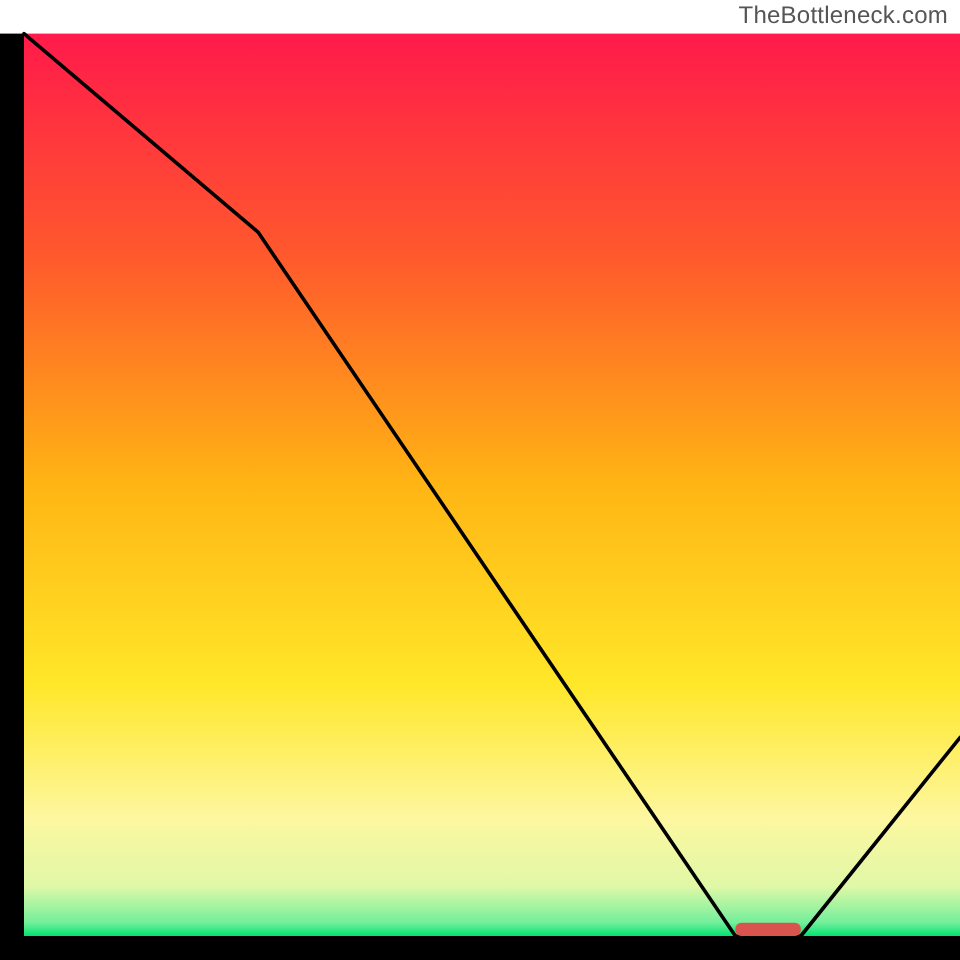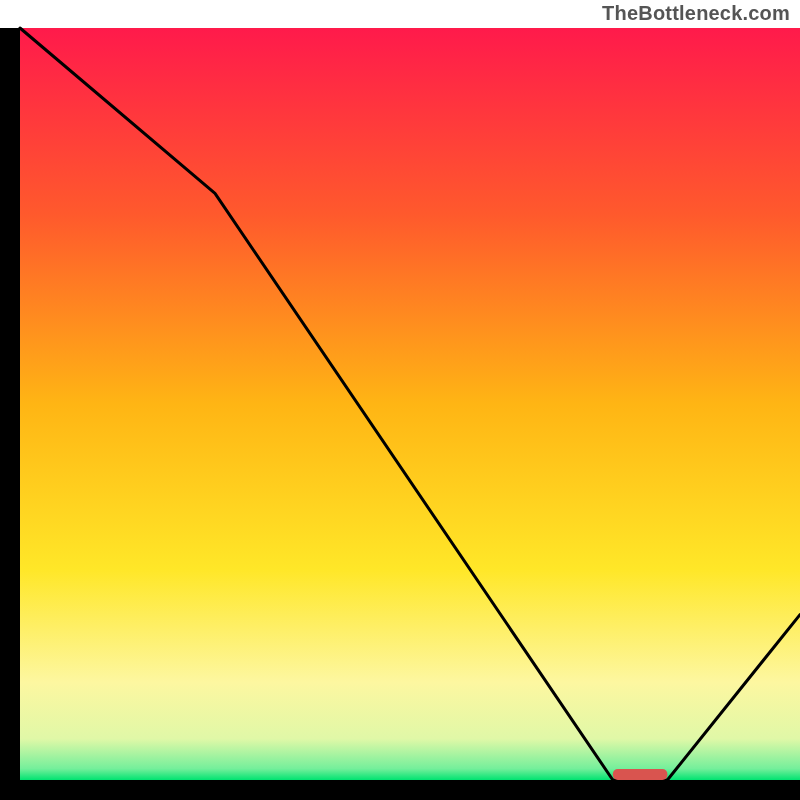--- a/index.html
+++ b/index.html
@@ -14,21 +14,21 @@
   .container {
     position: relative;
     width: 800px;
     height: 800px;
   }
   .attribution {
     position: absolute;
     top: 2px;
     right: 10px;
     font-size: 20px;
-    font-weight: bold;
+    font-weight: normal;
     color: #555;
     letter-spacing: 0.2px;
     margin-left: 40px;
   }
   svg.chart {
     position: absolute;
     left: 0;
     top: 0;
     width: 800px;
     height: 800px;

